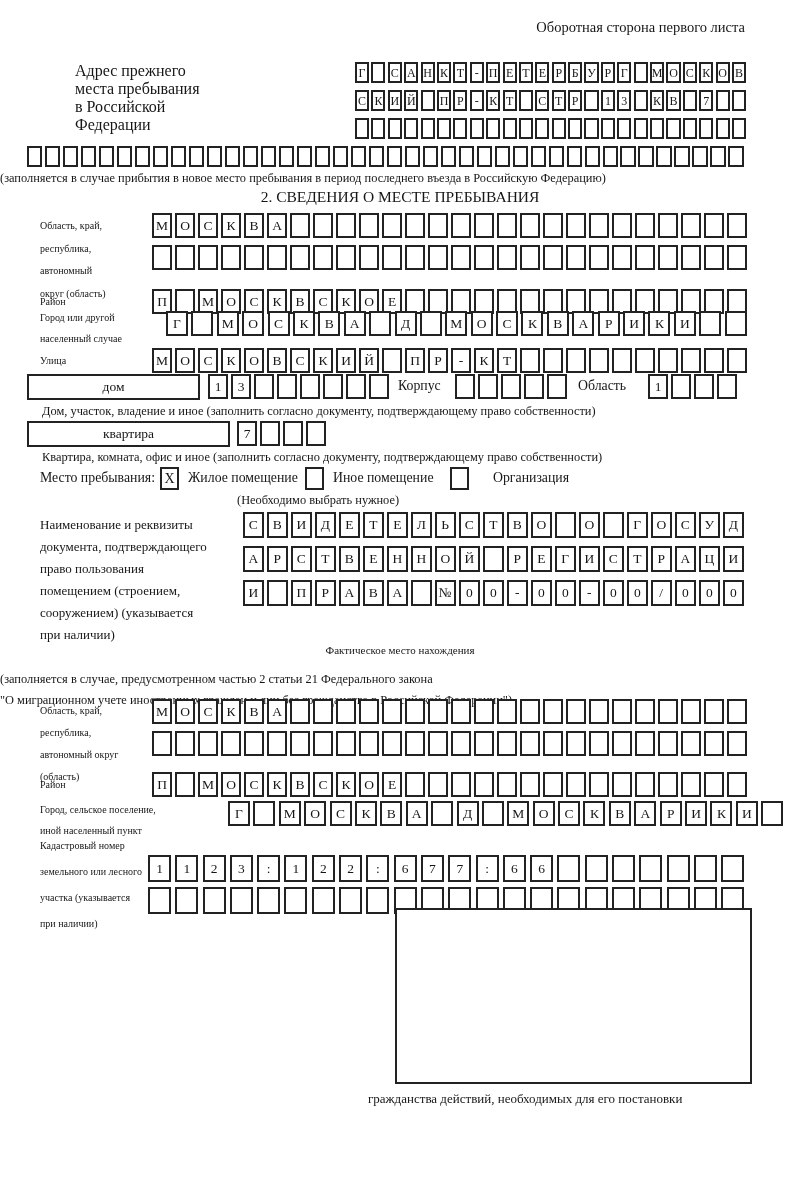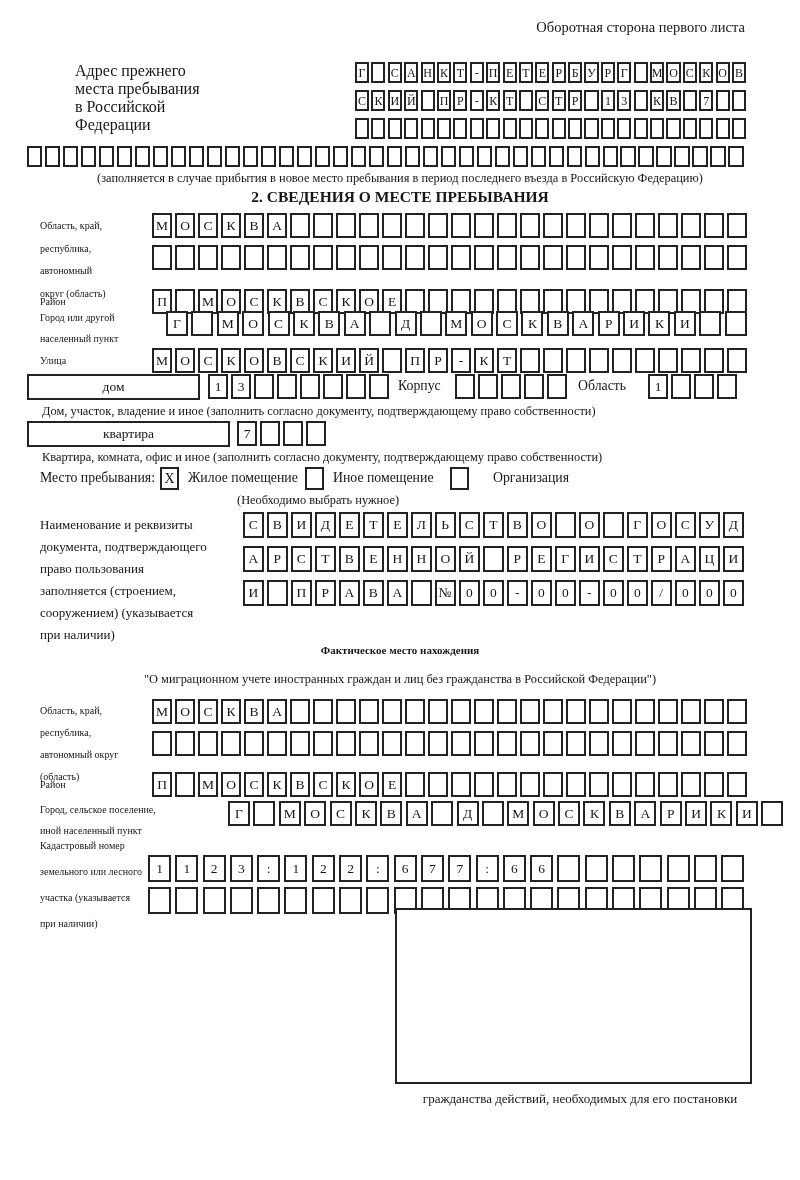--- a/index.html
+++ b/index.html
@@ -17,28 +17,28 @@
   }
   .c-sm{width:14.1px;height:21px;margin-right:2.3px;font-size:12px}
   .c-a4{width:15.4px;height:21px;margin-right:2.6px;font-size:12px}
   .c-md{width:20px;height:25px;margin-right:3px;font-size:13.5px}
   .c-gor{width:22px;height:25px;margin-right:3.4px;font-size:13.5px}
   .c-doc{width:20.5px;height:26px;margin-right:3.5px;font-size:13.5px}
   .c-cad{width:23px;height:27px;margin-right:4.3px;font-size:13.5px}
   .lbl{font-size:10px;line-height:22.5px;white-space:nowrap}
   .lbl-a{font-size:14px;line-height:22.5px;white-space:nowrap}
   .cap{font-size:12.4px;white-space:nowrap}
-  .hdr{font-weight:700;font-size:15.5px;width:800px;text-align:center;left:0}
+  .hdr{font-weight:400;font-size:15.5px;width:800px;text-align:center;left:0}
   .wbox{box-sizing:border-box;border:2px solid #222;height:26px;display:flex;
         align-items:center;justify-content:center;font-size:13.5px;background:#fff}
   .chk{box-sizing:border-box;border:2px solid #222;width:19px;height:23px;
        display:inline-flex;align-items:center;justify-content:center;font-size:14px;background:#fff}
   .inl{font-size:13.8px;white-space:nowrap}
   .rect{box-sizing:border-box;border:2px solid #222;background:#fff}
-  .ctr{text-align:center}
+  .ctr{text-align:left}
 </style>
 </head>
 <body>
 
 <div class="abs lbl-a" style="top:16px;right:55px;font-size:14.5px">Оборотная сторона первого листа</div>
 
 <div class="abs" style="left:75px;top:62px">
     <div>Адрес прежнего</div>
     <div>места пребывания</div>
     <div>в Российской</div>
@@ -256,21 +256,21 @@
     <span class="cell c-md"></span>
     <span class="cell c-md"></span>
     <span class="cell c-md"></span>
     <span class="cell c-md"></span>
     <span class="cell c-md"></span>
     <span class="cell c-md"></span>
   </div>
 
 <div class="abs lbl" style="left:40px;top:307px;line-height:21px">
     <div>Город или другой</div>
-    <div>населенный пункт</div>
+    <div>населенный случае</div>
   </div>
 <div class="abs row" style="left:166px;top:311px">
     <span class="cell c-gor">Г</span>
     <span class="cell c-gor"></span>
     <span class="cell c-gor">М</span>
     <span class="cell c-gor">О</span>
     <span class="cell c-gor">С</span>
     <span class="cell c-gor">К</span>
     <span class="cell c-gor">В</span>
     <span class="cell c-gor">А</span>
@@ -364,21 +364,21 @@
 <div class="abs chk" style="left:305px;top:467px"></div>
 <div class="abs inl" style="left:333px;top:470px">Иное помещение</div>
 <div class="abs chk" style="left:450px;top:467px"></div>
 <div class="abs inl" style="left:493px;top:470px">Организация</div>
 <div class="abs cap" style="left:237px;top:493px">(Необходимо выбрать нужное)</div>
 
 <div class="abs" style="left:40px;top:514px;font-size:13px;line-height:22px">
     <div>Наименование и реквизиты</div>
     <div>документа, подтверждающего</div>
     <div>право пользования</div>
-    <div>заполняется (строением,</div>
+    <div>помещением (строением,</div>
     <div>сооружением) (указывается</div>
     <div>при наличии)</div>
   </div>
 <div class="abs row" style="left:243px;top:512px">
     <span class="cell c-doc">С</span>
     <span class="cell c-doc">В</span>
     <span class="cell c-doc">И</span>
     <span class="cell c-doc">Д</span>
     <span class="cell c-doc">Е</span>
     <span class="cell c-doc">Т</span>
@@ -440,20 +440,21 @@
     <span class="cell c-doc">0</span>
     <span class="cell c-doc">0</span>
     <span class="cell c-doc">/</span>
     <span class="cell c-doc">0</span>
     <span class="cell c-doc">0</span>
     <span class="cell c-doc">0</span>
   </div>
 
 <div class="abs hdr" style="top:644px;font-size:11px">Фактическое место нахождения</div>
 <div class="abs cap ctr" style="left:0;top:669px;width:800px;line-height:21px">
+    <div>(заполняется в случае, предусмотренном частью 2 статьи 21 Федерального закона</div>
     <div>"О миграционном учете иностранных граждан и лиц без гражданства в Российской Федерации")</div>
   </div>
 
 <div class="abs lbl" style="left:40px;top:700px;line-height:22px">
     <div>Область, край,</div>
     <div>республика,</div>
     <div>автономный округ</div>
     <div>(область)</div>
   </div>
 <div class="abs row" style="left:152px;top:699px">

